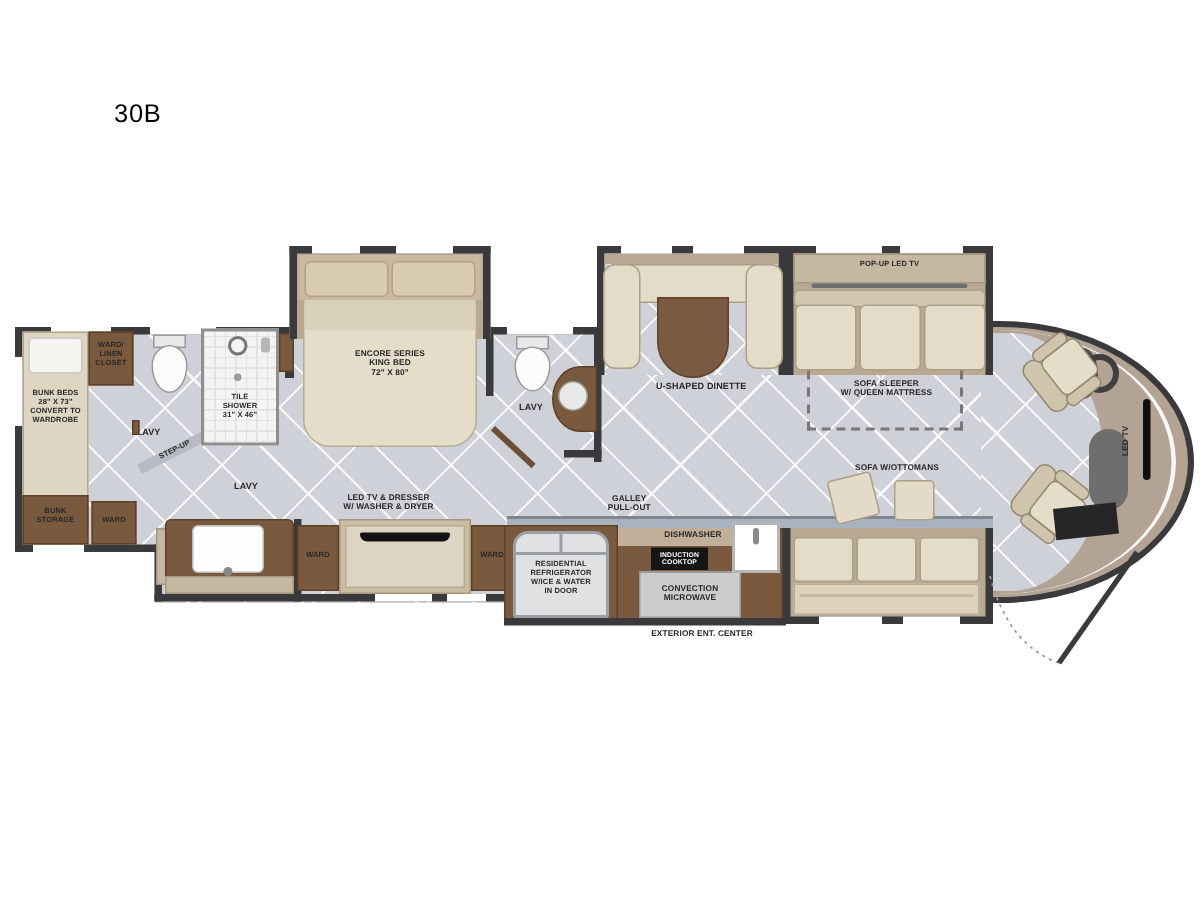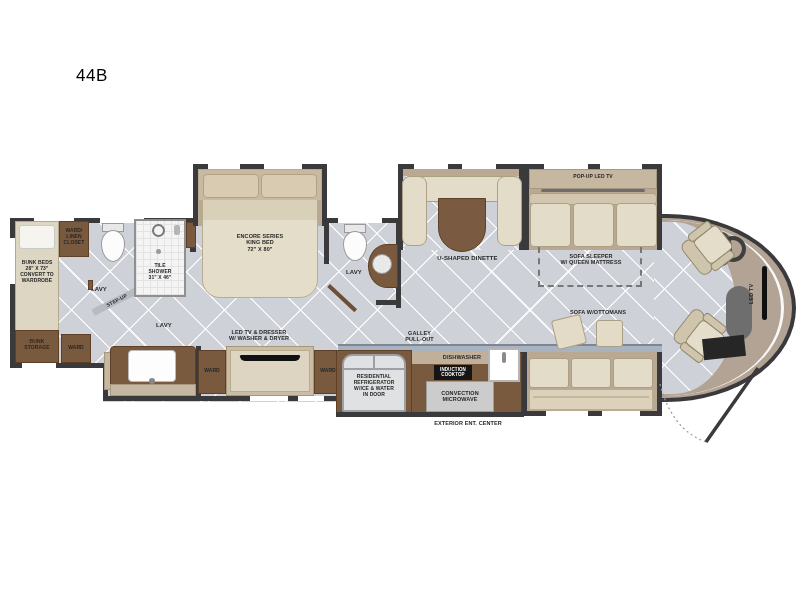--- a/index.html
+++ b/index.html
@@ -24,21 +24,21 @@
   .chair .cback{position:absolute;left:0;top:3px;width:15px;height:40px;background:#cfc5ad;border:1px solid #94886c;border-radius:7px;box-sizing:border-box;}
   .chair .cseat{position:absolute;left:13px;top:8px;width:30px;height:30px;background:#e4ddc9;border:1px solid #94886c;border-radius:5px;box-sizing:border-box;}
   .chair .carmt{position:absolute;left:12px;top:0;width:27px;height:9px;background:#cfc5ad;border:1px solid #94886c;border-radius:4px;box-sizing:border-box;}
   .chair .carmb{position:absolute;left:12px;bottom:0;width:27px;height:9px;background:#cfc5ad;border:1px solid #94886c;border-radius:4px;box-sizing:border-box;}
 </style>
 </head>
 <body>
 
 <div id="stage">
 
-  <div class="title" style="left:76px;top:66px;">44B</div>
+  <div class="title" style="left:76px;top:66px;">30B</div>
 
   <div class="abs floorpat" style="left:10px;top:218px;width:652px;height:184px;"></div>
 
   <div class="abs" style="left:10px;top:368px;width:93px;height:34px;background:#fff;"></div>
 
   <div class="abs" style="left:658px;top:214px;width:138px;height:188px;background:#b2a394;border:4px solid #3a3a3c;border-left:none;border-radius:0 132px 132px 0 / 0 96px 96px 0;"></div>
   <div class="abs" style="left:664px;top:220px;width:120px;height:176px;border-right:3px solid #f8f8f8;border-radius:0 118px 118px 0 / 0 88px 88px 0;"></div>
   <div class="abs floorpat" style="left:654px;top:222px;width:82px;height:172px;border-radius:0 62px 62px 0 / 0 86px 86px 0;"></div>
 
   <div class="w" style="left:10px;top:218px;width:186px;height:5px;"></div>

